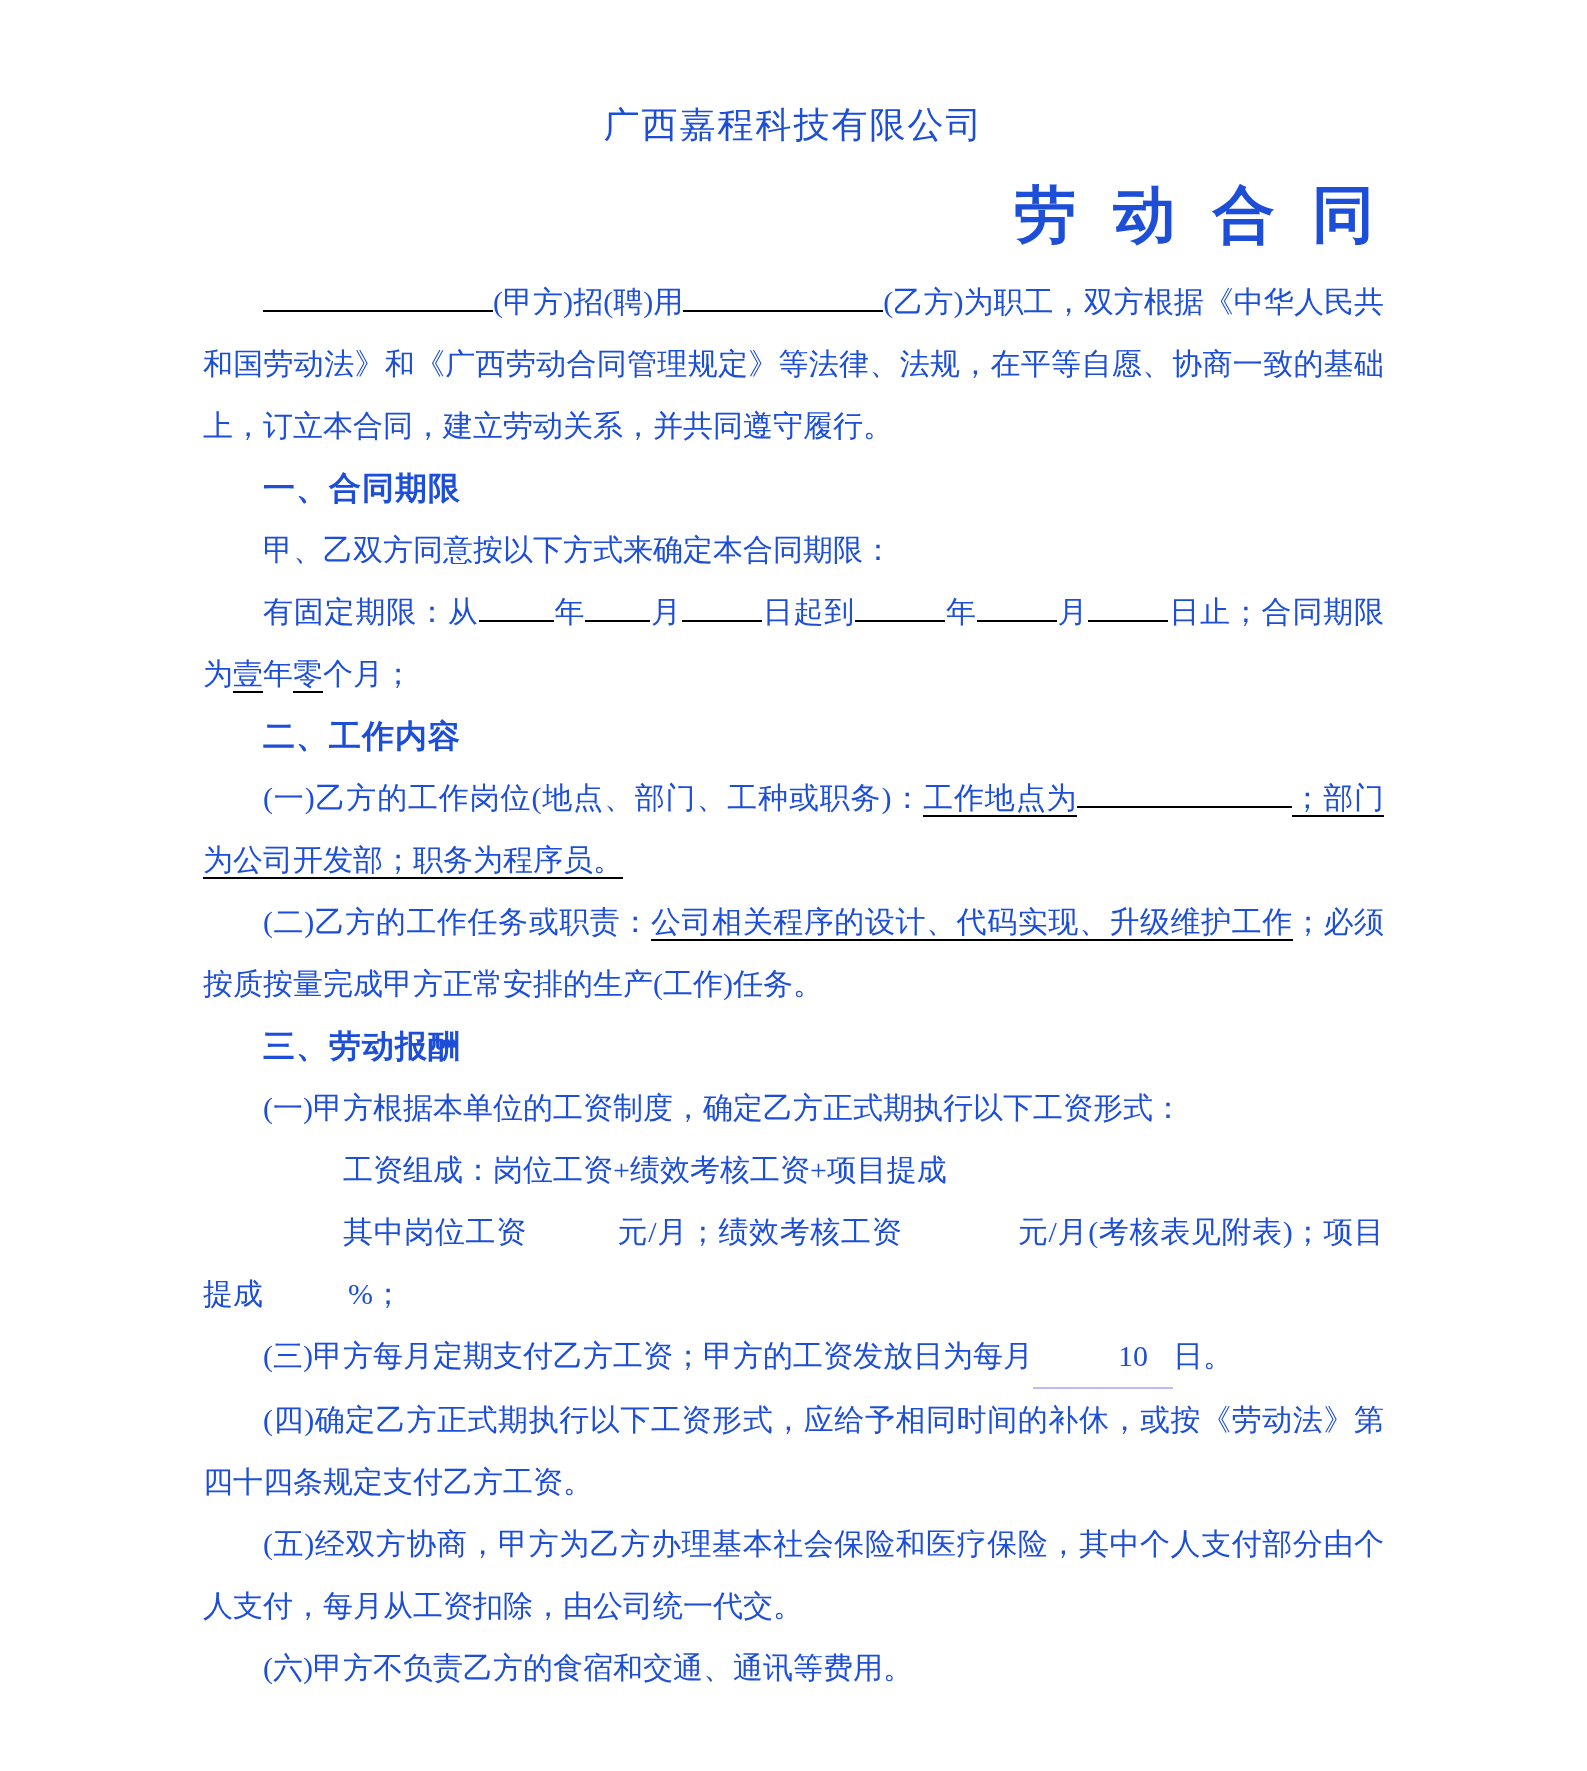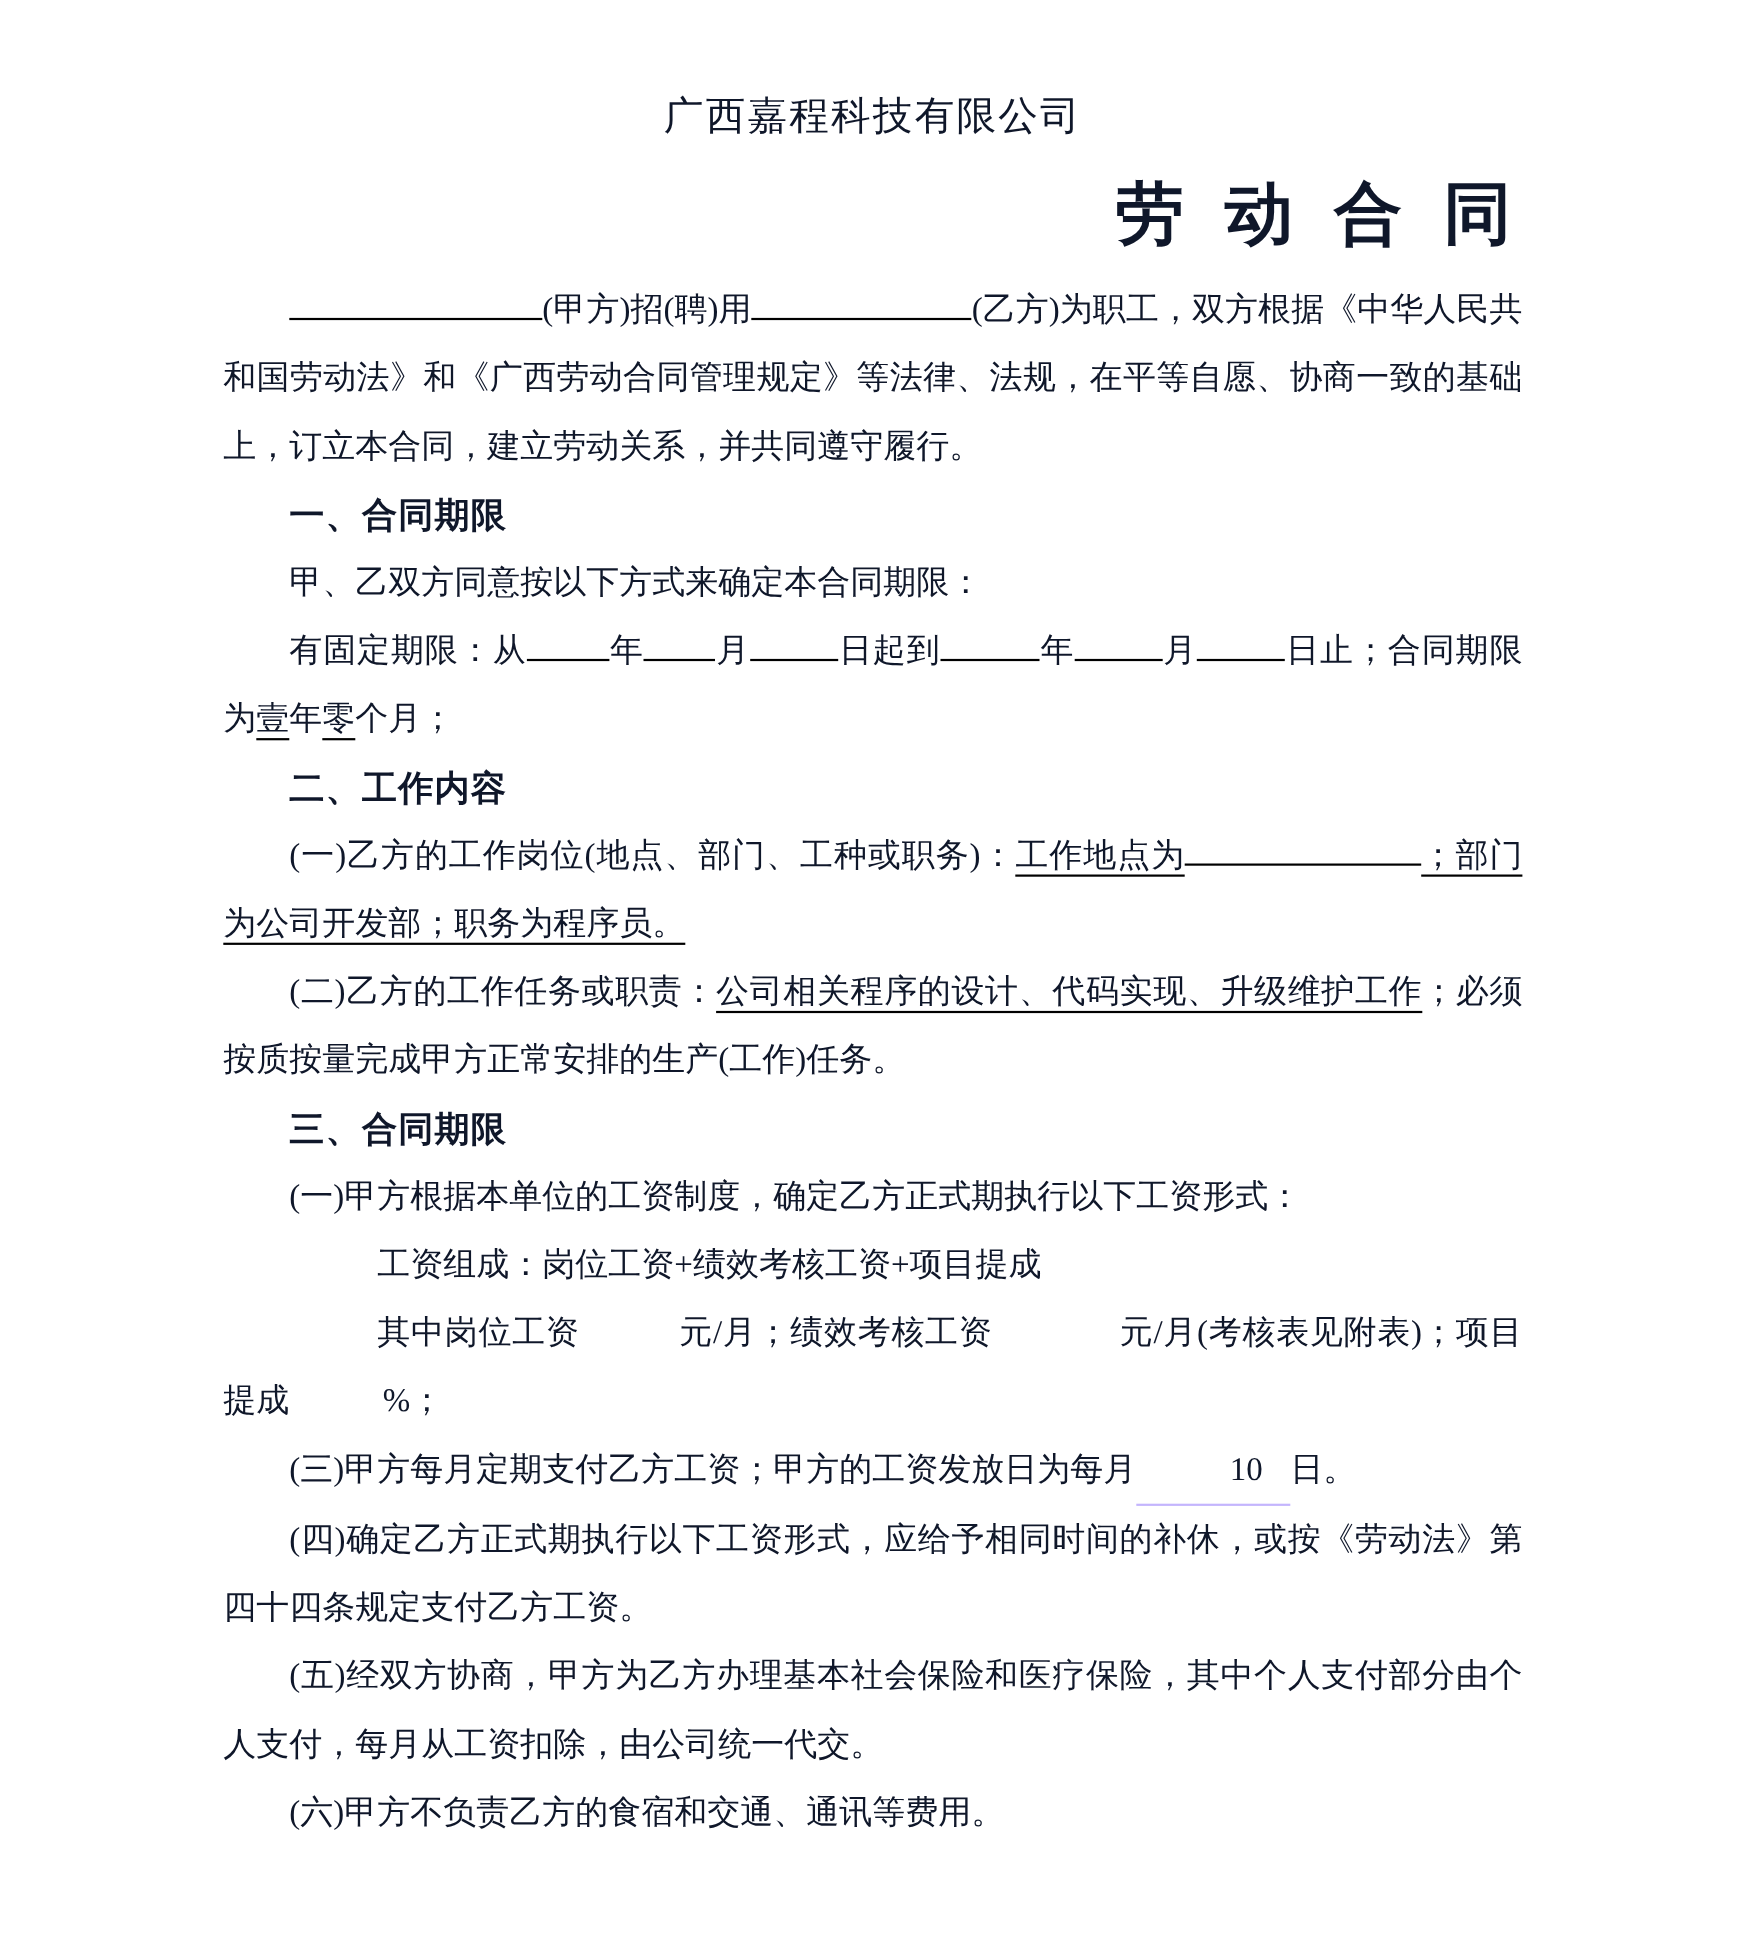--- a/index.html
+++ b/index.html
@@ -6,25 +6,25 @@
     margin: 0;
     padding: 0;
     background: #ffffff;
   }
   .page {
     position: relative;
     width: 1465px;
     height: 1771px;
     margin: 0 auto;
     background: #ffffff;
-    color: #0f172a;
+    color: #1d4ed8;
     font-family: "Liberation Serif", "DejaVu Serif", serif;
     overflow: hidden;
     box-sizing: border-box;
-    padding: 80px 142px 0 142px;
+    padding: 100px 142px 0 142px;
   }
   .company-name {
     text-align: center;
     font-size: 36px;
     line-height: 50px;
     font-weight: 400;
     letter-spacing: 2px;
   }
   .doc-title {
     text-align: right;
@@ -91,21 +91,21 @@
   <p class="body">甲、乙双方同意按以下方式来确定本合同期限：</p>
 
   <p class="body"><span>有固定期限：从</span><span class="blank" style="width:75px"></span><span>年</span><span class="blank" style="width:65px"></span><span>月</span><span class="blank" style="width:80px"></span><span>日起到</span><span class="blank" style="width:90px"></span><span>年</span><span class="blank" style="width:80px"></span><span>月</span><span class="blank" style="width:80px"></span><span>日止；合同期限为</span><span class="u">壹</span><span>年</span><span class="u">零</span><span>个月；</span></p>
 
   <h2 class="sec">二、工作内容</h2>
 
   <p class="body"><span>(一)乙方的工作岗位(地点、部门、工种或职务)：</span><span class="u">工作地点为</span><span class="blank" style="width:215px"></span><span class="u">；部门为公司开发部；职务为程序员。</span></p>
 
   <p class="body"><span>(二)乙方的工作任务或职责：</span><span class="u">公司相关程序的设计、代码实现、升级维护工作</span><span>；必须按质按量完成甲方正常安排的生产(工作)任务。</span></p>
 
-  <h2 class="sec">三、合同期限</h2>
+  <h2 class="sec">三、劳动报酬</h2>
 
   <p class="body">(一)甲方根据本单位的工资制度，确定乙方正式期执行以下工资形式：</p>
 
   <p class="body indent4">工资组成：岗位工资+绩效考核工资+项目提成</p>
 
   <p class="body indent4"><span>其中岗位工资</span><span class="gap" style="width:90px"></span><span>元/月；绩效考核工资</span><span class="gap" style="width:115px"></span><span>元/月(考核表见附表)；项目提成</span><span class="gap" style="width:85px"></span><span>%；</span></p>
 
 
   <p class="body"><span>(三)甲方每月定期支付乙方工资；甲方的工资发放日为每月</span><span class="blank-filled" style="width:140px">10</span><span>日。</span></p>
 

